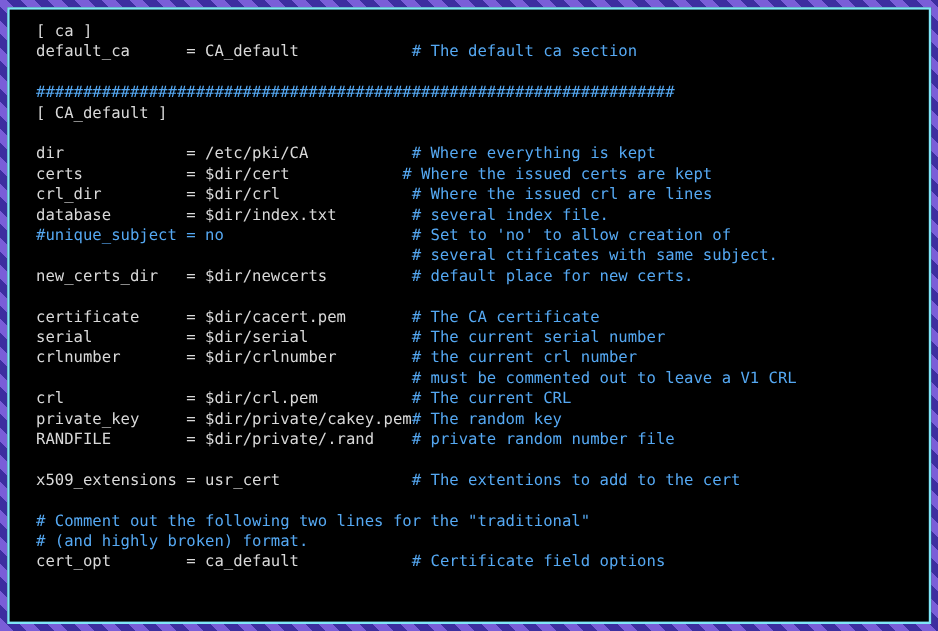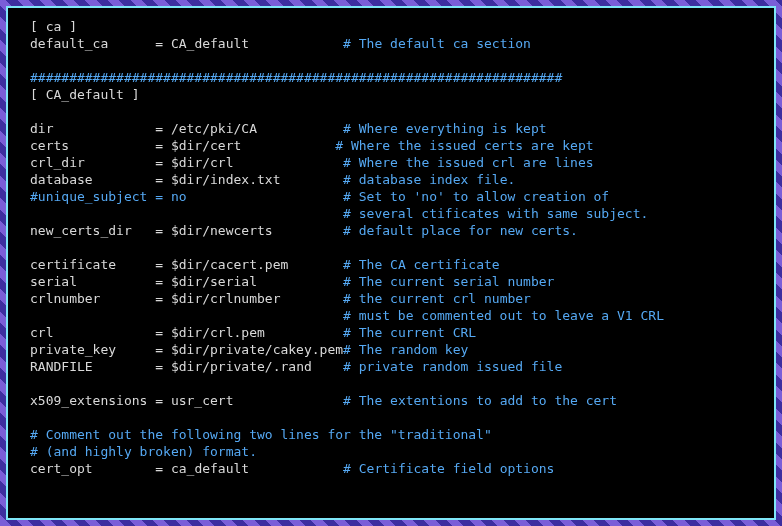--- a/index.html
+++ b/index.html
@@ -43,32 +43,32 @@
 
 <div class="row"><span class="k">[ ca ]</span></div>
 <div class="row"><span class="k">default_ca</span><span class="k">      </span><span class="v">= CA_default</span><span class="k">            </span><span class="c"># The default ca section</span></div>
 <div class="row">&nbsp;</div>
 <div class="row"><span class="c">####################################################################</span></div>
 <div class="row"><span class="k">[ CA_default ]</span></div>
 <div class="row">&nbsp;</div>
 <div class="row"><span class="k">dir</span><span class="k">             </span><span class="v">= /etc/pki/CA</span><span class="k">           </span><span class="c"># Where everything is kept</span></div>
 <div class="row"><span class="k">certs</span><span class="k">           </span><span class="v">= $dir/cert</span><span class="k">            </span><span class="c"># Where the issued certs are kept</span></div>
 <div class="row"><span class="k">crl_dir</span><span class="k">         </span><span class="v">= $dir/crl</span><span class="k">              </span><span class="c"># Where the issued crl are lines</span></div>
-<div class="row"><span class="k">database</span><span class="k">        </span><span class="v">= $dir/index.txt</span><span class="k">        </span><span class="c"># database index file.</span></div>
+<div class="row"><span class="k">database</span><span class="k">        </span><span class="v">= $dir/index.txt</span><span class="k">        </span><span class="c"># several index file.</span></div>
 <div class="row"><span class="c">#unique_subject = no</span><span class="k">                    </span><span class="c"># Set to 'no' to allow creation of</span></div>
 <div class="row"><span class="k">                                        </span><span class="c"># several ctificates with same subject.</span></div>
 <div class="row"><span class="k">new_certs_dir</span><span class="k">   </span><span class="v">= $dir/newcerts</span><span class="k">         </span><span class="c"># default place for new certs.</span></div>
 <div class="row">&nbsp;</div>
 <div class="row"><span class="k">certificate</span><span class="k">     </span><span class="v">= $dir/cacert.pem</span><span class="k">       </span><span class="c"># The CA certificate</span></div>
 <div class="row"><span class="k">serial</span><span class="k">          </span><span class="v">= $dir/serial</span><span class="k">           </span><span class="c"># The current serial number</span></div>
 <div class="row"><span class="k">crlnumber</span><span class="k">       </span><span class="v">= $dir/crlnumber</span><span class="k">        </span><span class="c"># the current crl number</span></div>
 <div class="row"><span class="k">                                        </span><span class="c"># must be commented out to leave a V1 CRL</span></div>
 <div class="row"><span class="k">crl</span><span class="k">             </span><span class="v">= $dir/crl.pem</span><span class="k">          </span><span class="c"># The current CRL</span></div>
 <div class="row"><span class="k">private_key</span><span class="k">     </span><span class="v">= $dir/private/cakey.pem</span><span class="c"># The random key</span></div>
-<div class="row"><span class="k">RANDFILE</span><span class="k">        </span><span class="v">= $dir/private/.rand</span><span class="k">    </span><span class="c"># private random issued file</span></div>
+<div class="row"><span class="k">RANDFILE</span><span class="k">        </span><span class="v">= $dir/private/.rand</span><span class="k">    </span><span class="c"># private random number file</span></div>
 <div class="row">&nbsp;</div>
 <div class="row"><span class="k">x509_extensions</span><span class="k"> </span><span class="v">= usr_cert</span><span class="k">              </span><span class="c"># The extentions to add to the cert</span></div>
 <div class="row">&nbsp;</div>
 <div class="row"><span class="c"># Comment out the following two lines for the "traditional"</span></div>
 <div class="row"><span class="c"># (and highly broken) format.</span></div>
 <div class="row"><span class="k">cert_opt</span><span class="k">        </span><span class="v">= ca_default</span><span class="k">            </span><span class="c"># Certificate field options</span></div>
 
 </div>
 </div>
 

